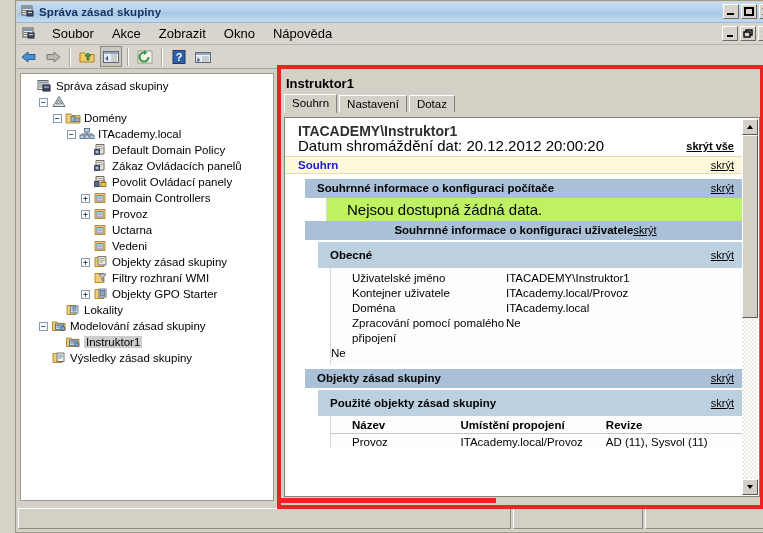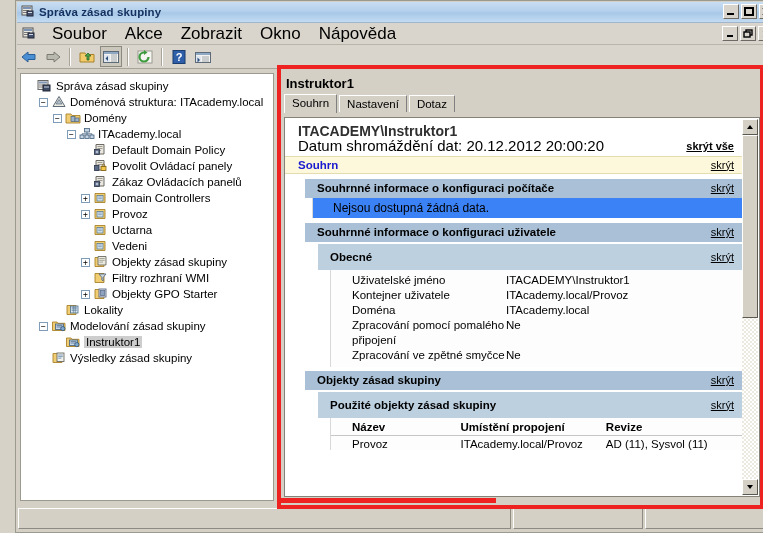--- a/index.html
+++ b/index.html
@@ -43,21 +43,21 @@
   
   .menubar{
     position:absolute;left:1px;top:22px;width:761px;height:22px;
     background:#d9d5cc;
     border-bottom:1px solid #b9b5ab;
     display:flex;align-items:center;
     box-sizing:border-box;
   }
   .menubar .mb-icon{margin:0 7px 0 5px;}
   .menu-item{
-    padding:2px 9px;font-size:17px;color:#000;cursor:default;white-space:nowrap;
+    padding:2px 9px;font-size:13px;color:#000;cursor:default;white-space:nowrap;
   }
   .mdi-btns{position:absolute;right:4px;top:3px;display:flex;gap:2px;}
   .mdi-btn{
     width:16px;height:15px;background:#d8d4cb;
     border:1px solid #ffffff;border-right-color:#6d6a63;border-bottom-color:#6d6a63;
     box-sizing:border-box;display:flex;align-items:center;justify-content:center;
     font-size:9px;line-height:1;
   }
   
   .toolbar{
@@ -158,22 +158,22 @@
   .band-summary .t{color:#1a1ad0;font-weight:bold;font-size:11.5px;}
   .band-l1{
     background:#a9c0d6;height:19px;margin-left:20px;padding:0 10px 0 12px;
   }
   .band-l1 .t{font-weight:bold;font-size:11.5px;color:#000;}
   .band-l2{
     background:#bdd0e0;height:26px;margin-left:33px;padding:0 10px 0 12px;
   }
   .band-l2 .t{font-weight:bold;font-size:11.5px;color:#000;}
   .white-row{
-    background:#3b82f6;margin-left:27px;padding:3px 0 3px 20px;
-    font-size:12px;color:#000;
+    background:#bef264;margin-left:41px;padding:3px 0 3px 20px;
+    font-size:15px;color:#000;
     border-left:1px solid #d8d8d8;
   }
   .kv-block{
     background:#fdfdfd;margin-left:45px;padding:3px 0 4px 0;
     border-left:1px solid #d8d8d8;
   }
   .kv{display:flex;font-size:11.5px;line-height:15px;}
   .kv .k{width:175px;padding-left:21px;box-sizing:border-box;color:#000;}
   .kv .v{color:#000;}
   .kv .k.wrap{white-space:normal;}
@@ -382,21 +382,20 @@
           <span class="tlabel">Správa zásad skupiny</span>
         </div>
         <div class="tnode" style="padding-left: 14px;">
           <span class="texp">−</span>
           <span class="ticon">
             <svg width="16" height="14" viewBox="0 0 16 14">
               <path d="M8,1.5 L14,11.5 L2,11.5 Z" fill="#eceadf" stroke="#5b6a7a" stroke-width="1"></path>
               <path d="M8,4.5 L11,9 L5,9 Z" fill="#b6c2ce" stroke="#5b6a7a" stroke-width=".7"></path>
             </svg>
           </span>
-          <span class="tlabel">Doménová struktura: ITAcademy.local</span>
         </div>
         <div class="tnode" style="padding-left: 28px;">
           <span class="texp">−</span>
           <span class="ticon">
             <svg width="16" height="14" viewBox="0 0 16 14">
               <path d="M1,3 L6,3 L7,4.5 L15,4.5 L15,12 L1,12 Z" fill="#f1cd73" stroke="#a98128" stroke-width=".9"></path>
               <rect x="6" y="5.5" width="4" height="5" fill="#9fb3c8" stroke="#4b637c" stroke-width=".7"></rect>
               <rect x="10" y="7" width="4" height="3.5" fill="#9fb3c8" stroke="#4b637c" stroke-width=".7"></rect>
             </svg>
           </span>
@@ -419,48 +418,48 @@
           <span class="texp-spacer"></span>
           <span class="ticon">
             <svg width="16" height="14" viewBox="0 0 16 14">
               <path d="M3,1.5 L11,1.5 L11,11 L3,11 Z" fill="#e9e7df" stroke="#6b6b63" stroke-width="1"></path>
               <path d="M4.5,3.5 H9.5 M4.5,5.5 H9.5 M4.5,7.5 H8" stroke="#8a8a80" stroke-width=".8"></path>
               <rect x="1.5" y="6.5" width="5" height="5" fill="#5c6b85" stroke="#2b3447" stroke-width=".8"></rect>
               <path d="M2.8,9 L5.2,9 M4,7.8 L4,10.2" stroke="#dfe5ef" stroke-width=".9"></path>
             </svg>
           </span>
           <span class="tlabel">Default Domain Policy</span>
+        </div>
+        <div class="tnode" style="padding-left: 56px;">
+          <span class="texp-spacer"></span>
+          <span class="ticon">
+            <svg width="16" height="14" viewBox="0 0 16 14">
+              <path d="M3,1.5 L11,1.5 L11,11 L3,11 Z" fill="#e9e7df" stroke="#6b6b63" stroke-width="1"></path>
+              <path d="M4.5,3.5 H9.5 M4.5,5.5 H9.5 M4.5,7.5 H8" stroke="#8a8a80" stroke-width=".8"></path>
+              <rect x="1.5" y="6.5" width="5" height="5" fill="#5c6b85" stroke="#2b3447" stroke-width=".8"></rect>
+              <path d="M2.8,9 L5.2,9 M4,7.8 L4,10.2" stroke="#dfe5ef" stroke-width=".9"></path>
+            </svg>
+          </span>
+          <span class="tlabel">Zákaz Ovládacích panelů</span>
         </div>
         <div class="tnode" style="padding-left: 56px;">
           <span class="texp-spacer"></span>
           <span class="ticon">
             <svg width="16" height="14" viewBox="0 0 16 14">
               <path d="M3,1.5 L11,1.5 L11,11 L3,11 Z" fill="#e9e7df" stroke="#6b6b63" stroke-width="1"></path>
               <path d="M4.5,3.5 H9.5 M4.5,5.5 H9.5" stroke="#8a8a80" stroke-width=".8"></path>
               <rect x="1.5" y="6.5" width="4.5" height="5" fill="#5c6b85" stroke="#2b3447" stroke-width=".8"></rect>
               <rect x="8" y="7.5" width="5" height="4" fill="#f2c košice"></rect>
               <rect x="8" y="7.5" width="5" height="4" fill="#f2c64a" stroke="#8a6615" stroke-width=".8"></rect>
               <path d="M9.3,7.5 V6.3 a1.2,1.2 0 0 1 2.4,0 V7.5" fill="none" stroke="#8a6615" stroke-width=".9"></path>
             </svg>
           </span>
           <span class="tlabel">Povolit Ovládací panely</span>
         </div>
         <div class="tnode" style="padding-left: 56px;">
-          <span class="texp-spacer"></span>
-          <span class="ticon">
-            <svg width="16" height="14" viewBox="0 0 16 14">
-              <path d="M3,1.5 L11,1.5 L11,11 L3,11 Z" fill="#e9e7df" stroke="#6b6b63" stroke-width="1"></path>
-              <path d="M4.5,3.5 H9.5 M4.5,5.5 H9.5 M4.5,7.5 H8" stroke="#8a8a80" stroke-width=".8"></path>
-              <rect x="1.5" y="6.5" width="5" height="5" fill="#5c6b85" stroke="#2b3447" stroke-width=".8"></rect>
-              <path d="M2.8,9 L5.2,9 M4,7.8 L4,10.2" stroke="#dfe5ef" stroke-width=".9"></path>
-            </svg>
-          </span>
-          <span class="tlabel">Zákaz Ovládacích panelů</span>
-        </div>
-        <div class="tnode" style="padding-left: 56px;">
           <span class="texp">+</span>
           <span class="ticon">
             <svg width="16" height="14" viewBox="0 0 16 14">
               <path d="M2,2.5 L12,2.5 L12,11.5 L2,11.5 Z" fill="#f1cd73" stroke="#a98128" stroke-width=".9"></path>
               <rect x="4" y="4.5" width="6" height="5.5" fill="#dcebf6" stroke="#5b7a95" stroke-width=".8"></rect>
               <path d="M5.2,6 H8.8 M5.2,7.7 H8.8" stroke="#5b7a95" stroke-width=".7"></path>
             </svg>
           </span>
           <span class="tlabel">Domain Controllers</span>
         </div>
@@ -601,21 +600,21 @@
           <span class="lnk">skrýt</span>
         </div>
 
         <div class="band band-l1" style="margin-top:5px;">
           <span class="t">Souhrnné informace o konfiguraci počítače</span>
           <span class="lnk">skrýt</span>
         </div>
 
         <div class="white-row">Nejsou dostupná žádná data.</div>
 
-        <div class="band band-l1" style="margin-top:5px;">
+        <div class="band band-l1" style="justify-content:center;">
           <span class="t">Souhrnné informace o konfiguraci uživatele</span>
           <span class="lnk">skrýt</span>
         </div>
 
         <div class="band band-l2" style="margin-top:2px;">
           <span class="t">Obecné</span>
           <span class="lnk">skrýt</span>
         </div>
 
         <div class="kv-block" id="kv-host">
@@ -629,21 +628,20 @@
             </div>
             <div class="kv">
               <span class="k wrap">Doména</span>
               <span class="v">ITAcademy.local</span>
             </div>
             <div class="kv">
               <span class="k wrap">Zpracování pomocí pomalého připojení</span>
               <span class="v">Ne</span>
             </div>
             <div class="kv">
-              <span class="k wrap">Zpracování ve zpětné smyčce</span>
               <span class="v">Ne</span>
             </div>
           </div>
 
         <div class="band band-l1" style="margin-top:4px;">
           <span class="t">Objekty zásad skupiny</span>
           <span class="lnk">skrýt</span>
         </div>
 
         <div class="band band-l2" style="margin-top:2px;">

